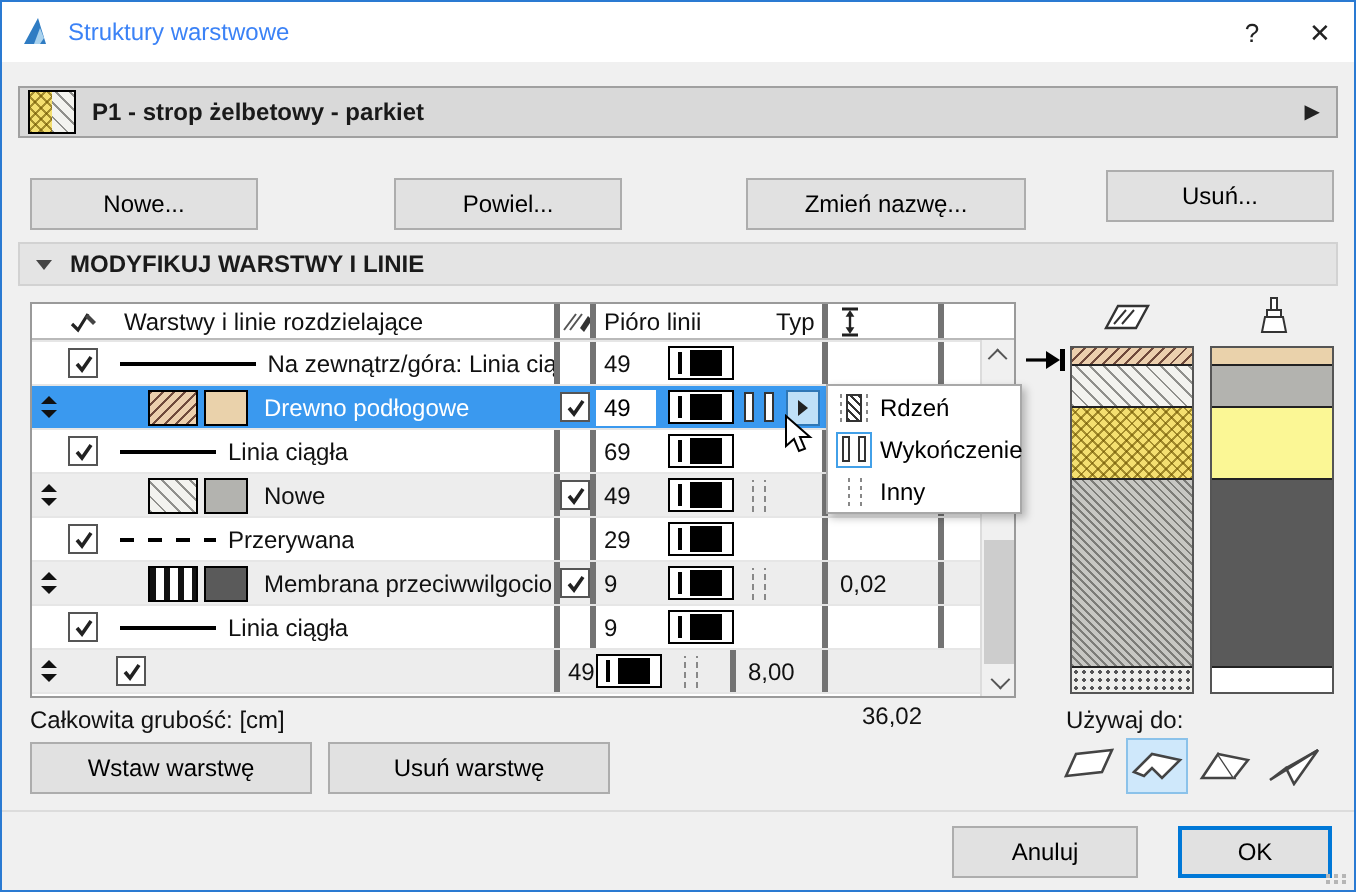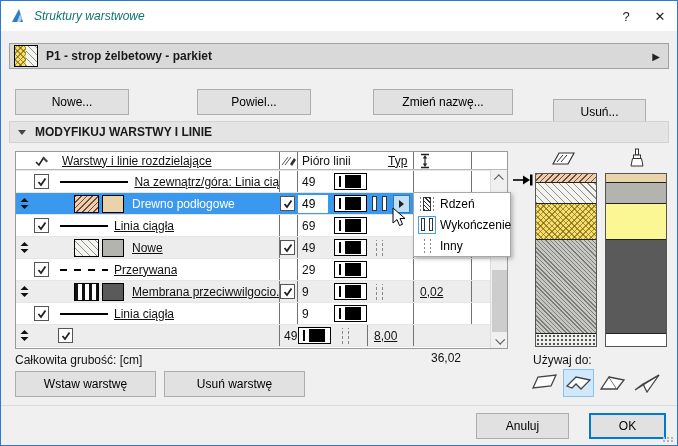--- a/index.html
+++ b/index.html
@@ -1,42 +1,42 @@
 <!DOCTYPE html>
 <html><head>
 <meta charset="utf-8">
 <style>
   html,body{margin:0;padding:0;}
   body{font-family:"Liberation Sans", sans-serif;font-size:12px;color:#111;background:#888;}
   .abs{position:absolute;}
   #dialog{position:relative;width:676px;height:444px;background:#f0f0f0;border:1px solid #2a7ad2;overflow:hidden;}
   
   #titlebar{left:0;top:0;width:100%;height:30px;background:#fff;display:flex;align-items:center;}
-  #title{margin-left:8px;color:#0f766e;font-style:italic;}
+  #title{margin-left:8px;color:#3b82f6;}
   .tb-btn{width:34px;height:30px;display:flex;align-items:center;justify-content:center;color:#222;font-size:13px;}
   #tb-spacer{flex:1;}
   
   #selector{left:8px;top:42px;width:660px;height:26px;background:#d9d9d9;border:1px solid #a0a0a0;display:flex;align-items:center;box-sizing:border-box;}
   #selector .swatch-combo{width:22px;height:20px;margin-left:4px;border:1px solid #000;display:flex;}
   #selector .swatch-combo .half{flex:1;height:100%;}
   #selector .name{margin-left:8px;font-weight:700;color:#1a1a1a;}
   #selector .arr{margin-left:auto;margin-right:8px;font-size:10px;color:#222;}
   
   .btn{background:#e1e1e1;border:1px solid #adadad;display:flex;align-items:center;justify-content:center;box-sizing:border-box;color:#000;}
   .btn.h26{height:26px;}
   
   #section{left:8px;top:120px;width:660px;height:22px;background:#e4e4e4;border:1px solid #d2d2d2;box-sizing:border-box;display:flex;align-items:center;}
   #section .tri{margin-left:8px;width:0;height:0;border-left:4px solid transparent;border-right:4px solid transparent;border-top:5px solid #444;}
   #section .lbl{margin-left:9px;font-weight:700;color:#1a1a1a;}
   
   #tablewrap{left:14px;top:150px;width:493px;height:198px;background:#fff;border:1px solid #9a9a9a;box-sizing:border-box;overflow:hidden;}
   .trow{display:grid;grid-template-columns:18px 24px 222px 18px 36px 34px 46px 58px 1fr;align-items:center;height:22px;position:relative;box-sizing:border-box;}
   .thead{height:18px;border-bottom:1px solid #b9b9b9;background:#fff;font-size:12px;grid-template-columns:18px 24px 222px 18px 70px 46px 58px 1fr;}
   .c{height:100%;display:flex;align-items:center;box-sizing:border-box;}
-  .sep-r{border-right:1px solid #737373;text-decoration:underline;}
+  .sep-r{border-right:3px solid #737373;}
   .trow.line{background:#fff;}
   .trow.mat{background:#ededed;}
   .trow.selected{background:#3a99ef;color:#fff;}
   .trow + .trow{border-top:1px solid #e6e6e6;}
   .cb{width:13px;height:13px;border:1px solid #555;background:#fff;display:inline-flex;align-items:center;justify-content:center;flex:none;}
   .line-sample{height:2px;background:#000;margin-left:2px;}
   .line-sample.w76{width:76px;}
   .line-sample.w48{width:48px;}
   .line-dashed{height:2px;width:48px;margin-left:2px;background-image:repeating-linear-gradient(90deg,#000 0 7px,transparent 7px 14px);}
   .sw-hatch{width:25px;height:18px;border:1px solid #000;box-sizing:border-box;flex:none;}
@@ -124,21 +124,21 @@
 
   <div class="btn h26 abs" style="left:14px;top:88px;width:114px;">
       <span>Nowe...</span>
     </div>
   <div class="btn h26 abs" style="left:196px;top:88px;width:114px;">
       <span>Powiel...</span>
     </div>
   <div class="btn h26 abs" style="left:372px;top:88px;width:140px;">
       <span>Zmień nazwę...</span>
     </div>
-  <div class="btn h26 abs" style="left:552px;top:98px;width:93px;">
+  <div class="btn h26 abs" style="left:552px;top:84px;width:114px;">
       <span>Usuń...</span>
     </div>
 
   <div id="section" class="abs">
     <span class="tri"></span>
     <span class="lbl">MODYFIKUJ WARSTWY I LINIE</span>
   </div>
 
   <div id="tablewrap" class="abs">
 

